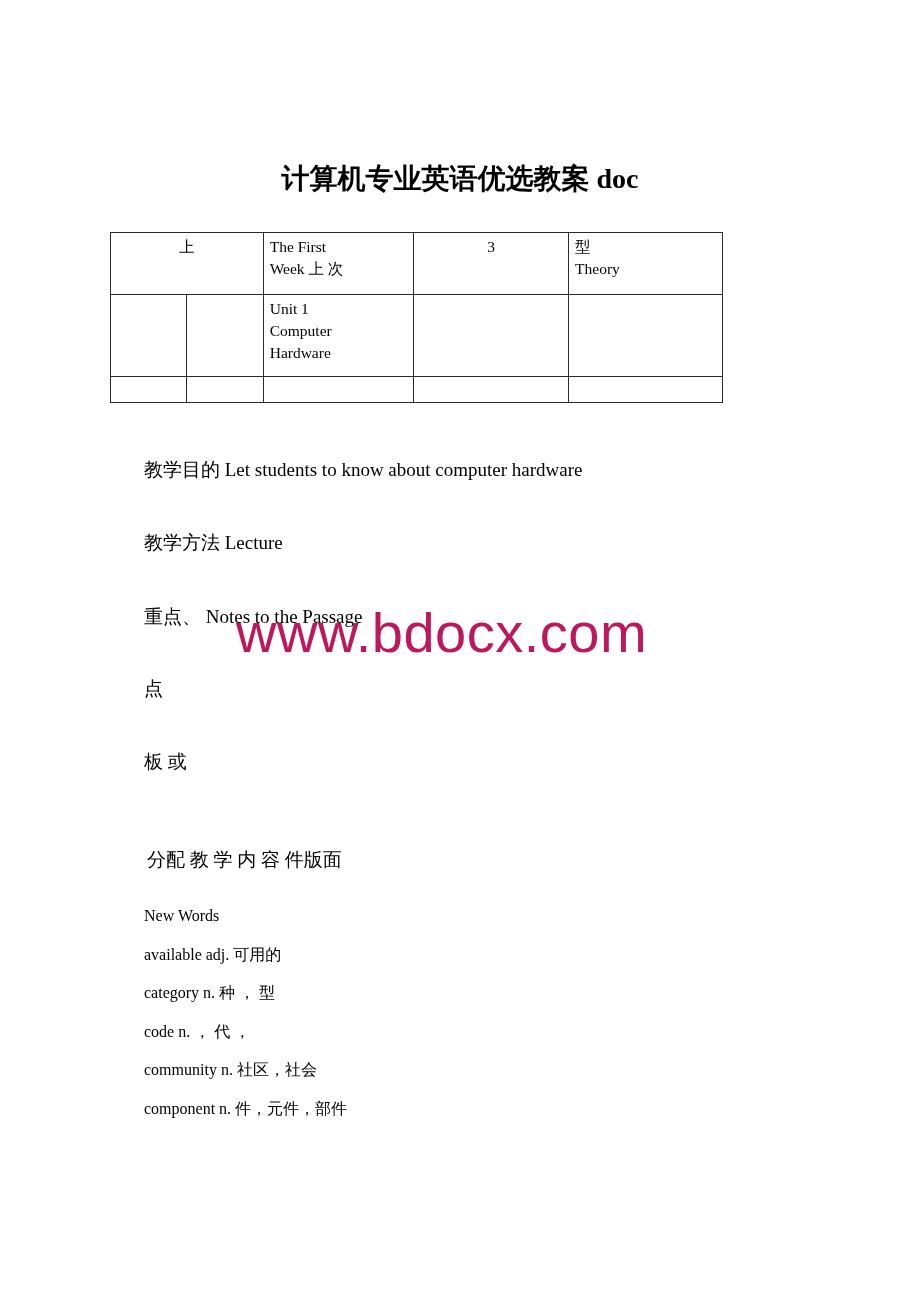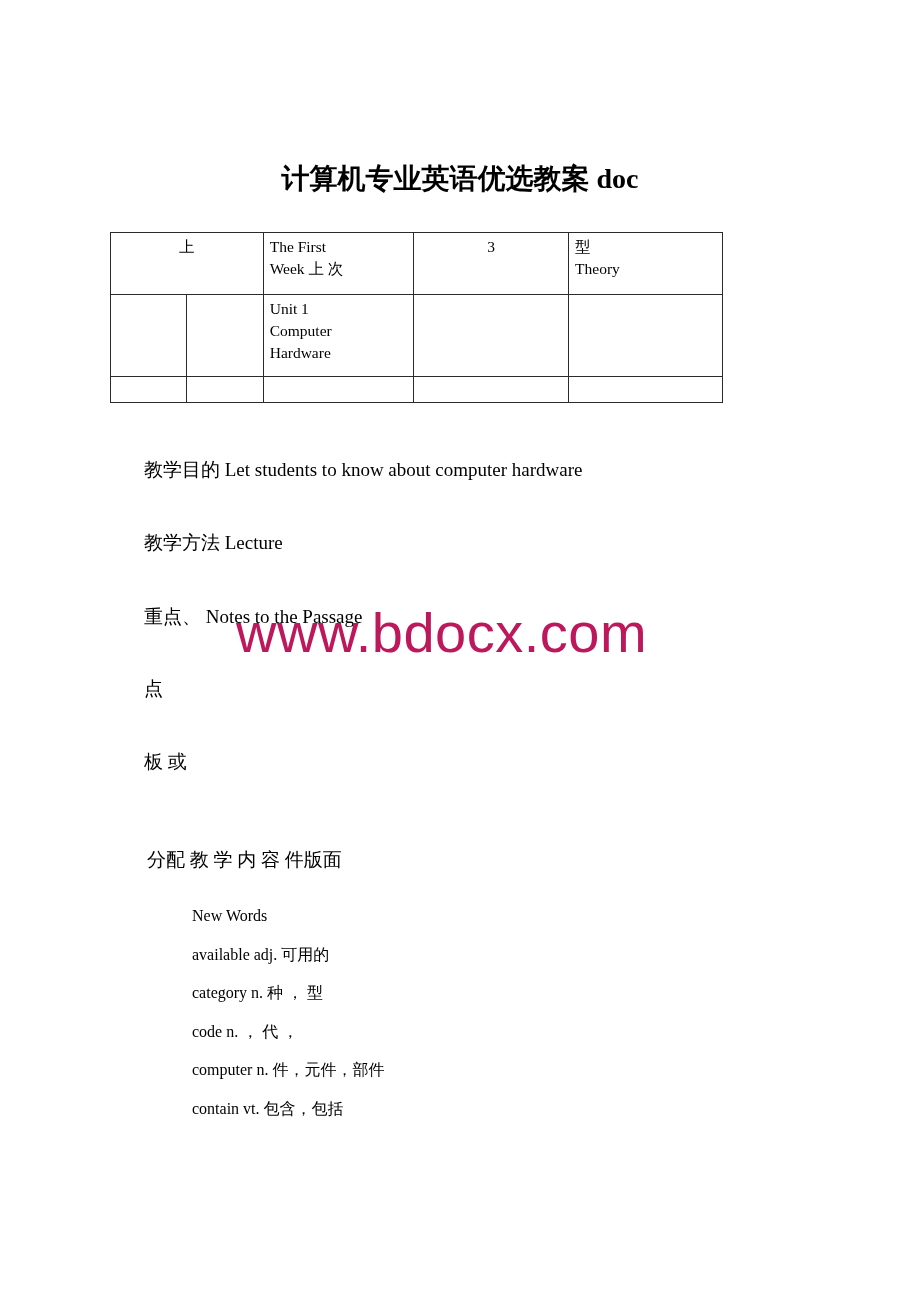--- a/index.html
+++ b/index.html
@@ -102,21 +102,20 @@
   #vocab {
     position: absolute;
     left: 144px;
     top: 897px;
     font-size: 16px;
     line-height: 38.6px;
   }
   #vocab .vline {
     white-space: nowrap;
     height: 38.6px;
-    margin-left: 48px;
   }
 </style>
 </head>
 <body>
 
 <div id="watermark">www.bdocx.com</div>
 
 <div id="page">
 
   <h1 id="doc-title">计算机专业英语优选教案 doc</h1>
@@ -170,17 +169,17 @@
 
   <div class="para" style="top:750px;">板 或</div>
 
   <div class="para para-indent" style="top:824px;"> 分配 教 学 内 容 件版面</div>
 
   <div id="vocab">
     <div class="vline">New Words</div>
     <div class="vline">available adj. 可用的</div>
     <div class="vline">category n. 种 ，  型</div>
     <div class="vline">code n.  ， 代 ，</div>
-    <div class="vline">computer n.  件，元件，部件</div>
-    <div class="vline">contain vt. 包含，包括</div>
+    <div class="vline">community n. 社区，社会</div>
+    <div class="vline">component n.  件，元件，部件</div>
   </div>
 
 </div>
 
 </body></html>

